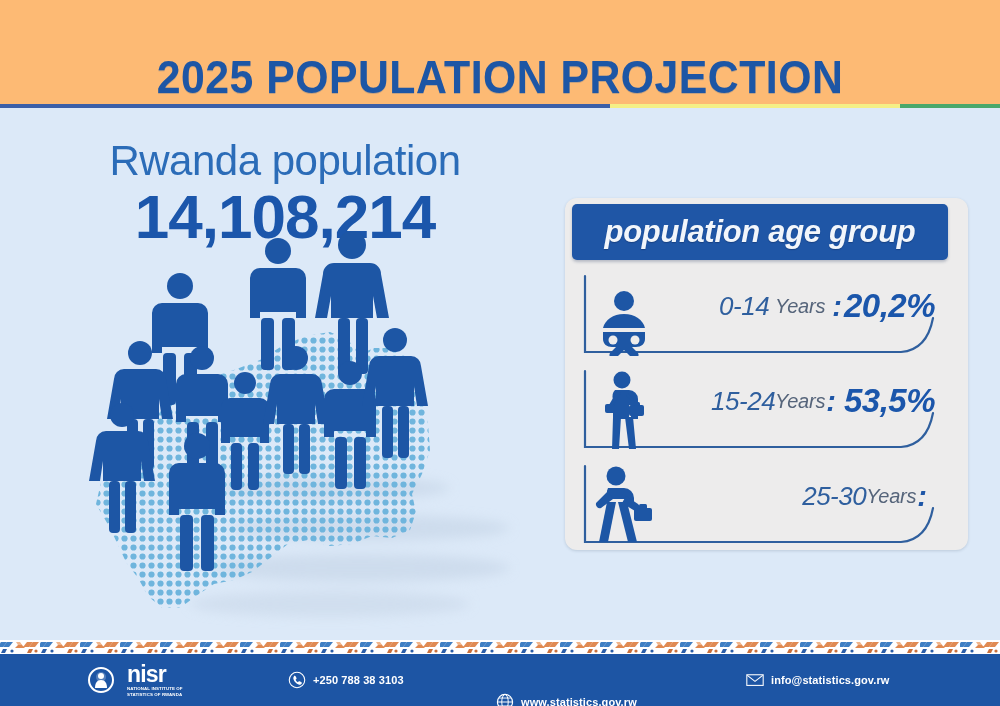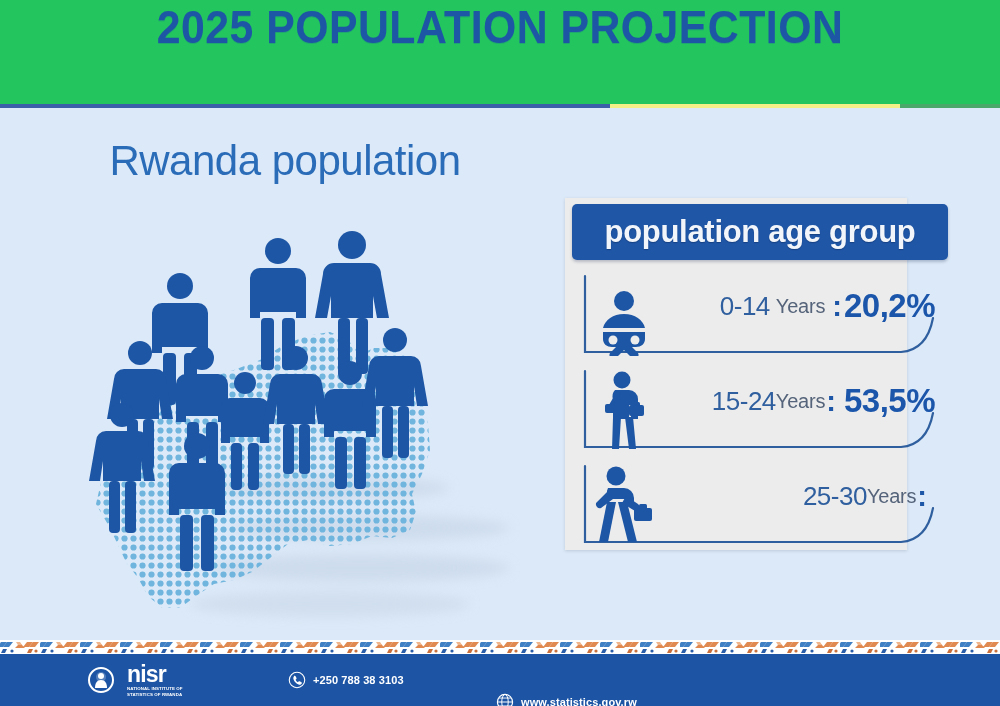--- a/index.html
+++ b/index.html
@@ -6,22 +6,22 @@
   body{
     width:1000px;height:706px;
     font-family:"Liberation Sans","DejaVu Sans",sans-serif;
     background:#ffffff;overflow:hidden;
   }
   #page{position:relative;width:1000px;height:706px;background:#ffffff;overflow:hidden;}
 
   
   .header{
     position:absolute;left:0;top:0;width:1000px;height:104px;
-    background:#22c55e;
-    display:flex;align-items:flex-start;justify-content:center;
+    background:#fdba74;
+    display:flex;align-items:flex-end;justify-content:center;
   }
   .header-title{
     font-family:"Liberation Sans Narrow","Liberation Sans",sans-serif;
     font-weight:bold;
     font-size:46px;
     letter-spacing:.5px;
     color:#1d56a5;
     transform:scaleX(.93);
     white-space:nowrap;
     text-shadow:0 1px 0 rgba(29,86,165,.25);
@@ -49,24 +49,25 @@
     font-size:62px;font-weight:bold;color:#1b56ab;line-height:1.05;
     letter-spacing:-1px;margin-top:2px;white-space:nowrap;
   }
 
   
   .illus{position:absolute;left:30px;top:120px;width:500px;height:410px;}
   .illus svg{display:block;}
 
   
   .panel{
-    position:absolute;left:565px;top:90px;width:342px;height:352px;
+    position:absolute;left:565px;top:90px;width:403px;height:352px;
     background:#edecec;
-    border-radius:0;
+    border-radius:12px;
     box-shadow:0 1px 3px rgba(40,60,90,.18);
+    font-style:italic;
   }
   .panel-head{
     position:absolute;left:7px;top:6px;width:376px;height:56px;
     background:#1f56a6;border-radius:5px;
     display:flex;align-items:center;justify-content:center;
     box-shadow:0 2px 3px rgba(20,40,80,.25);
   }
   .panel-head-text{
     color:#f2f6fb;font-size:31px;font-weight:bold;letter-spacing:-.3px;
     white-space:nowrap;
@@ -123,20 +124,21 @@
   <div class="flagbar">
     <span class="fb-blue"></span>
     <span class="fb-yellow"></span>
     <span class="fb-green"></span>
   </div>
 
   <div class="stage">
 
     <div class="pop-block">
       <div class="pop-label">Rwanda population</div>
+      <div class="pop-number">14,108,214</div>
     </div>
 
     <div class="illus">
       <svg width="500" height="410" viewBox="0 0 500 410" xmlns="http://www.w3.org/2000/svg">
         <defs>
           <pattern id="dots" width="9" height="9" patternUnits="userSpaceOnUse">
             <circle cx="4.5" cy="4.5" r="3.1" fill="#6fb5dd"></circle>
           </pattern>
           <clipPath id="rwclip">
             <path d="M80,300 L66,276 L72,250 L96,236 L112,212 L130,184 L152,162 L176,150
@@ -378,15 +380,22 @@
     <div class="f-item f-web">
       <svg class="f-ico" viewBox="0 0 20 20" xmlns="http://www.w3.org/2000/svg">
         <circle cx="10" cy="10" r="8.4" fill="none" stroke="#ffffff" stroke-width="1.3"></circle>
         <ellipse cx="10" cy="10" rx="3.6" ry="8.4" fill="none" stroke="#ffffff" stroke-width="1.1"></ellipse>
         <line x1="1.6" y1="10" x2="18.4" y2="10" stroke="#ffffff" stroke-width="1.1"></line>
         <path d="M3.4,5.6 h13.2 M3.4,14.4 h13.2" stroke="#ffffff" stroke-width="1" fill="none"></path>
       </svg>
       <span class="f-text">www.statistics.gov.rw</span>
     </div>
 
+    <div class="f-item f-mail">
+      <svg class="f-ico" viewBox="0 0 22 16" xmlns="http://www.w3.org/2000/svg">
+        <rect x="1" y="1.6" width="20" height="13" fill="none" stroke="#ffffff" stroke-width="1.3"></rect>
+        <path d="M1.6,2.4 L11,9.6 L20.4,2.4" fill="none" stroke="#ffffff" stroke-width="1.3"></path>
+      </svg>
+      <span class="f-text">info@statistics.gov.rw</span>
+    </div>
 
   </div>
 </div>
 
 </body></html>

